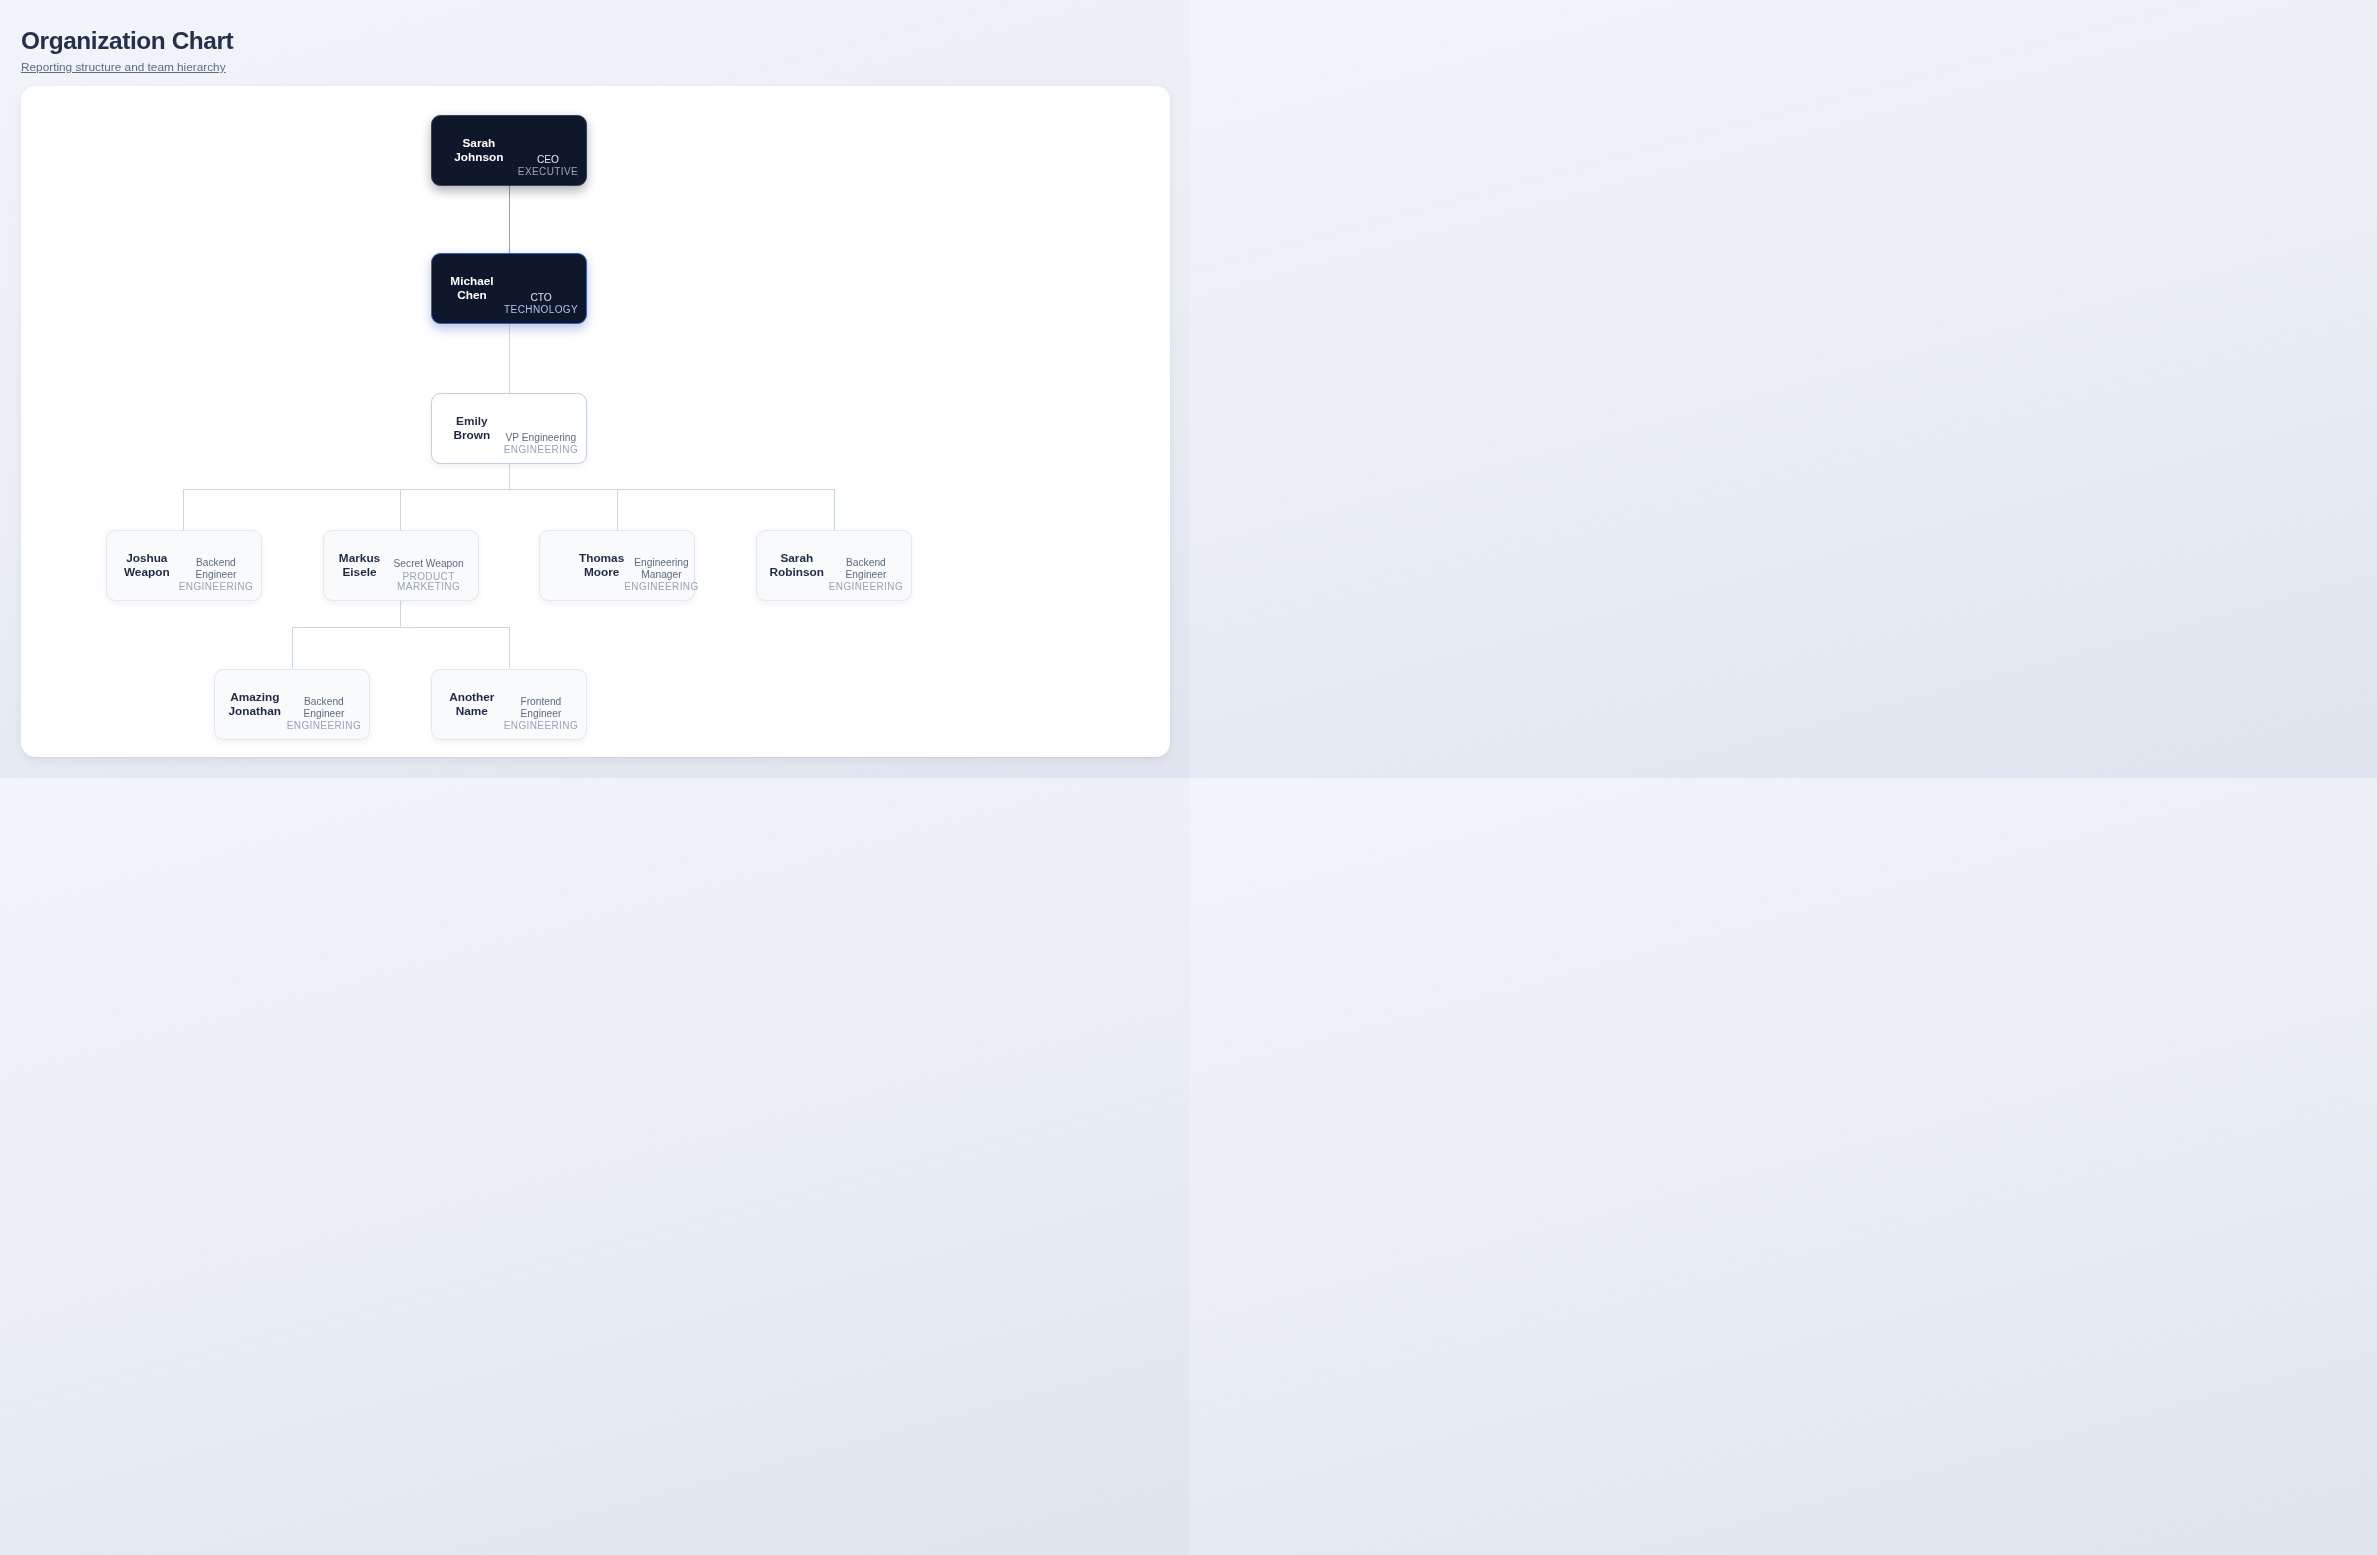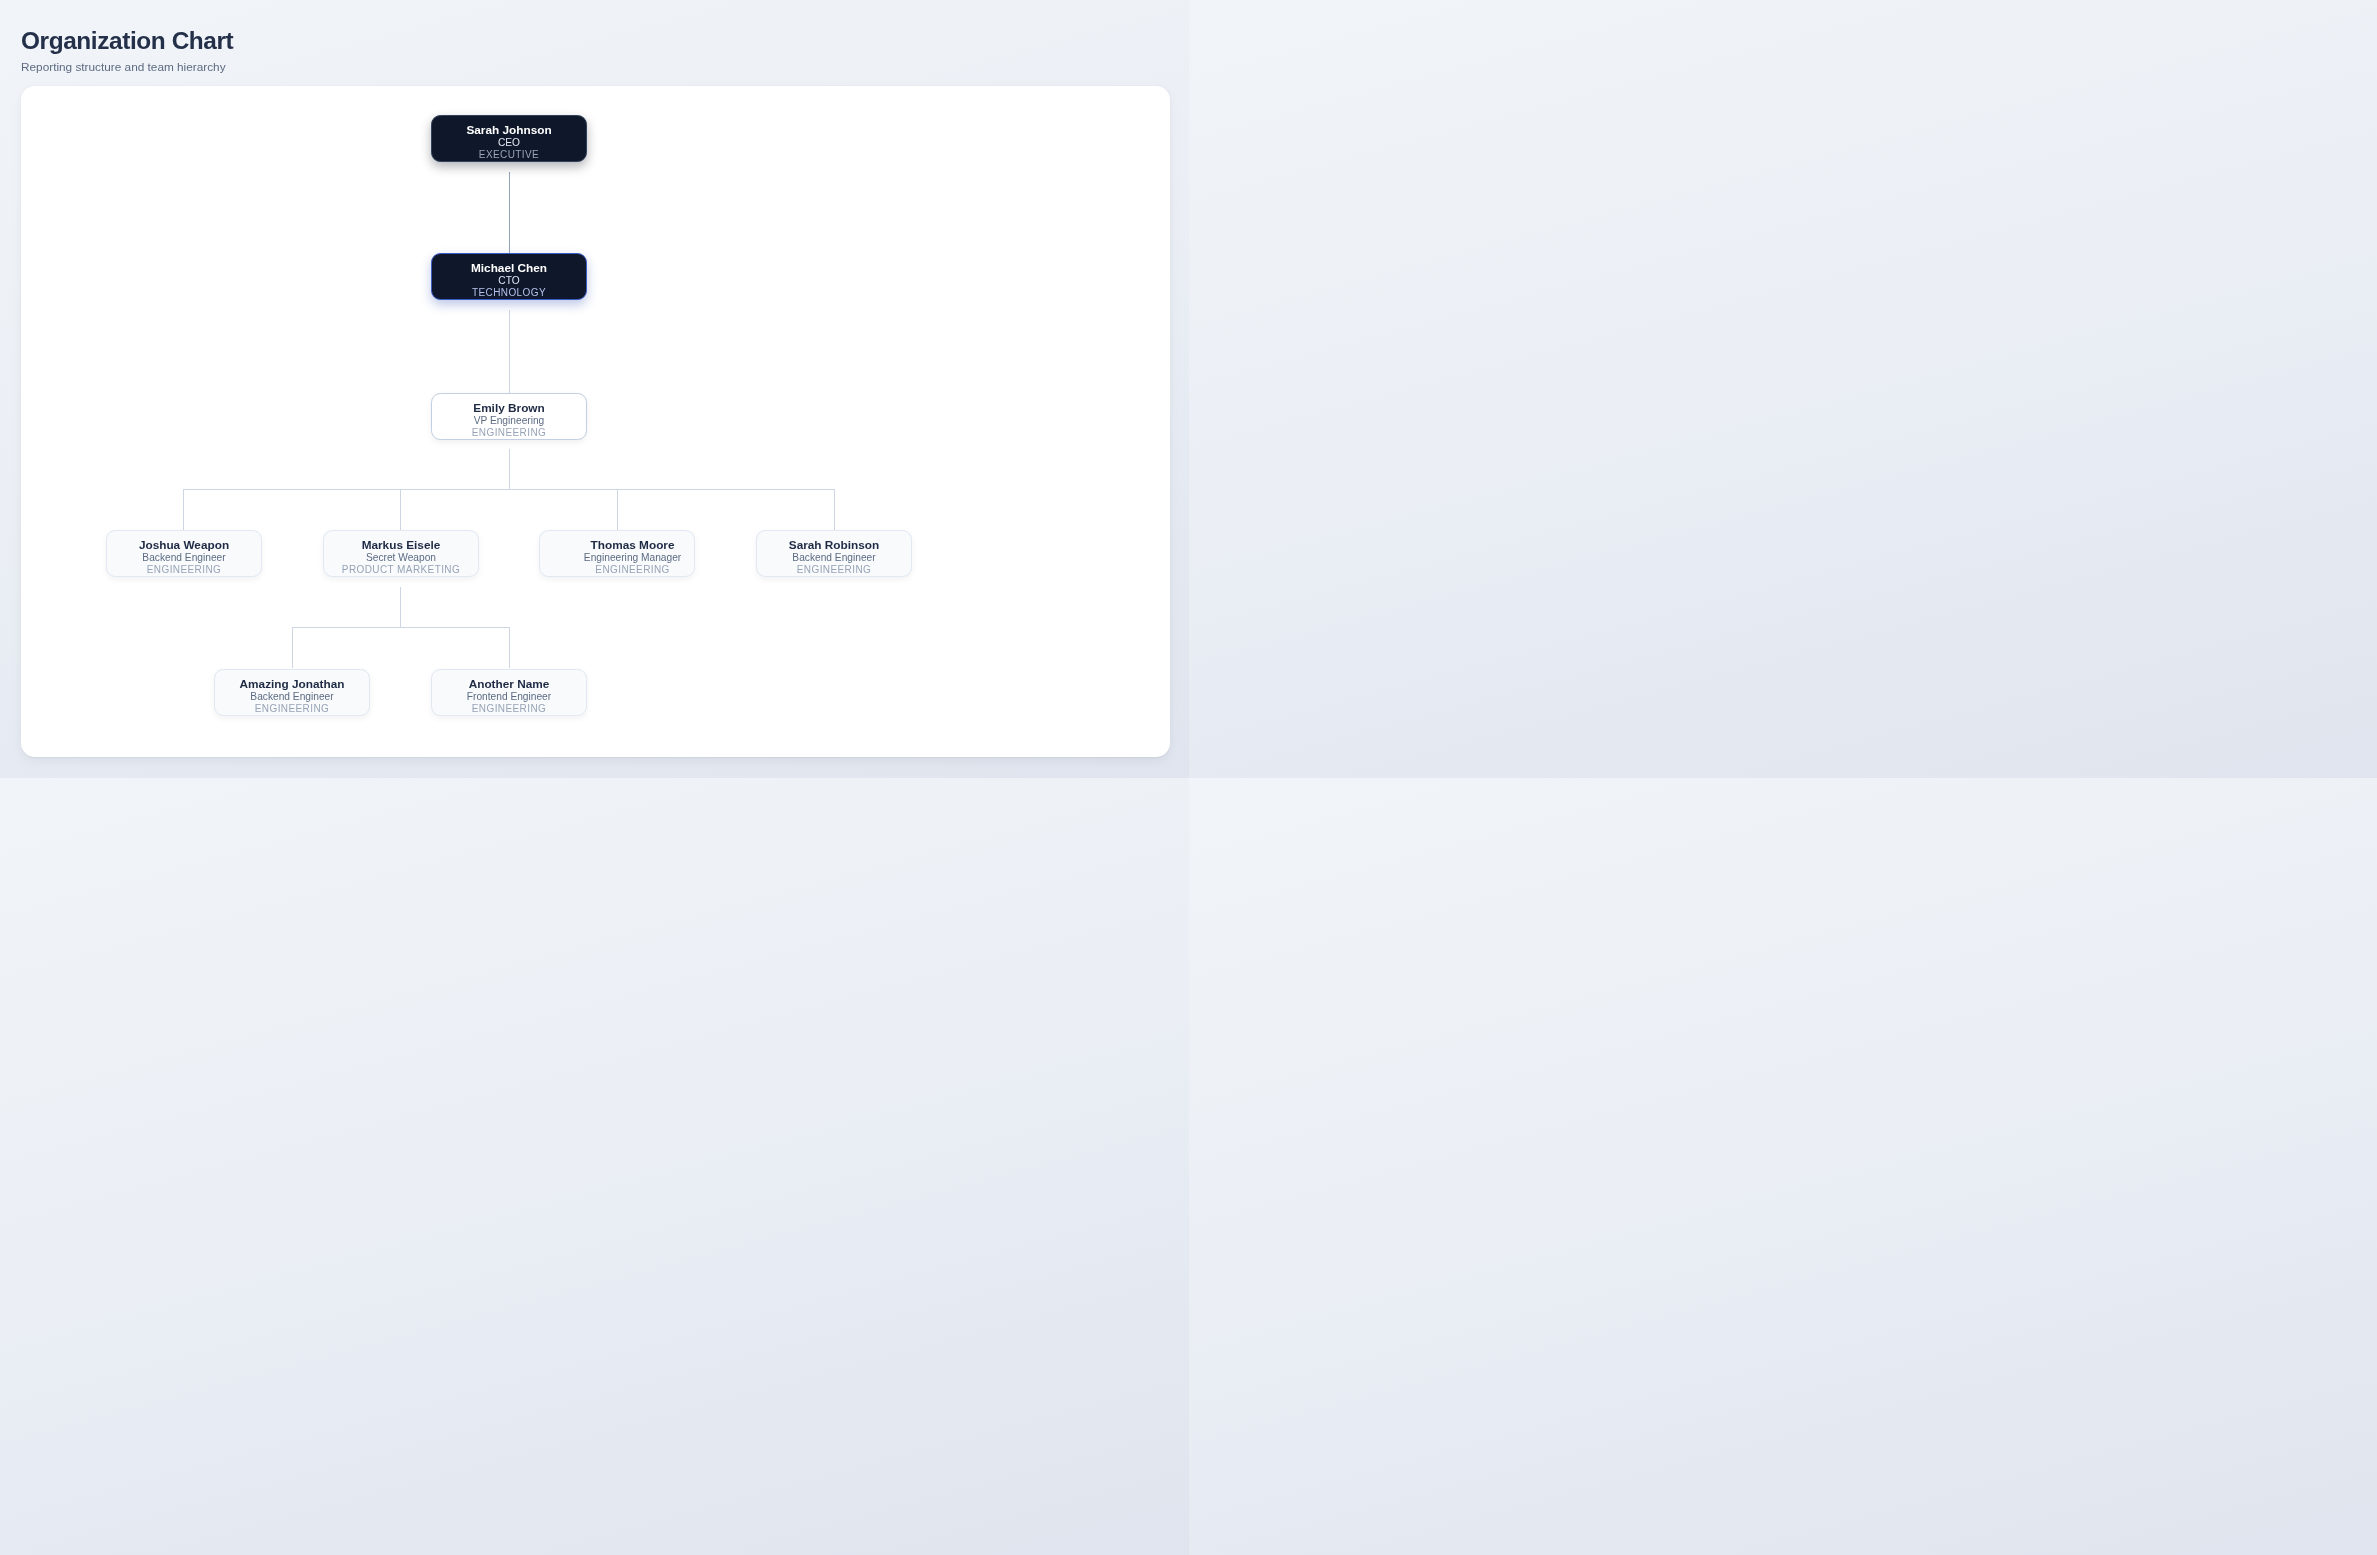--- a/index.html
+++ b/index.html
@@ -13,41 +13,41 @@
   }
 
   
   .page-header { position: absolute; left: 21px; top: 17.3px; }
   .page-header h1 {
     font-size: 24.4px; line-height: 28px; font-weight: 700;
     color: #243049; letter-spacing: -0.4px; margin-top: 10px;
   }
   .page-header p {
     margin-top: 4.7px; font-size: 11.8px; line-height: 14px;
-    color: #5c6b82; font-weight: 400;
+    color: #5c6b82; font-weight: 400; text-decoration: underline;
   }
 
   
   .chart-card {
     position: absolute; left: 21px; top: 86px;
     width: 1149px; height: 671px;
     background: #ffffff; border-radius: 14px;
     box-shadow: 0 0.8px 1.6px rgba(15,23,42,.05), 0 3.1px 11px rgba(15,23,42,.05);
   }
   #chart-canvas { position: absolute; inset: 0; }
 
   
   .connector { position: absolute; z-index: 1; }
 
   
   .node {
     position: absolute; z-index: 2;
-    width: 156px; height: 47px;
+    width: 156px; height: 71px;
     border-radius: 9.4px; border: 0.8px solid transparent;
-    display: flex; flex-direction: column; align-items: center;
+    display: flex; align-items: center;
     padding: 7px 7.9px 7.9px; text-align: center; cursor: pointer;
   }
   .n-name { font-size: 11.8px; line-height: 14px; font-weight: 700; color: #1e2a44; }
   .n-meta { margin-top: auto; }
   .n-role { font-size: 10.2px; line-height: 11.8px; font-weight: 500; color: #5c6b82; }
   .n-dept {
     margin-top: 1.6px; font-size: 10px; line-height: 10.2px; font-weight: 500;
     letter-spacing: 0.04em; color: #97a3b6; text-transform: uppercase;
   }
 

